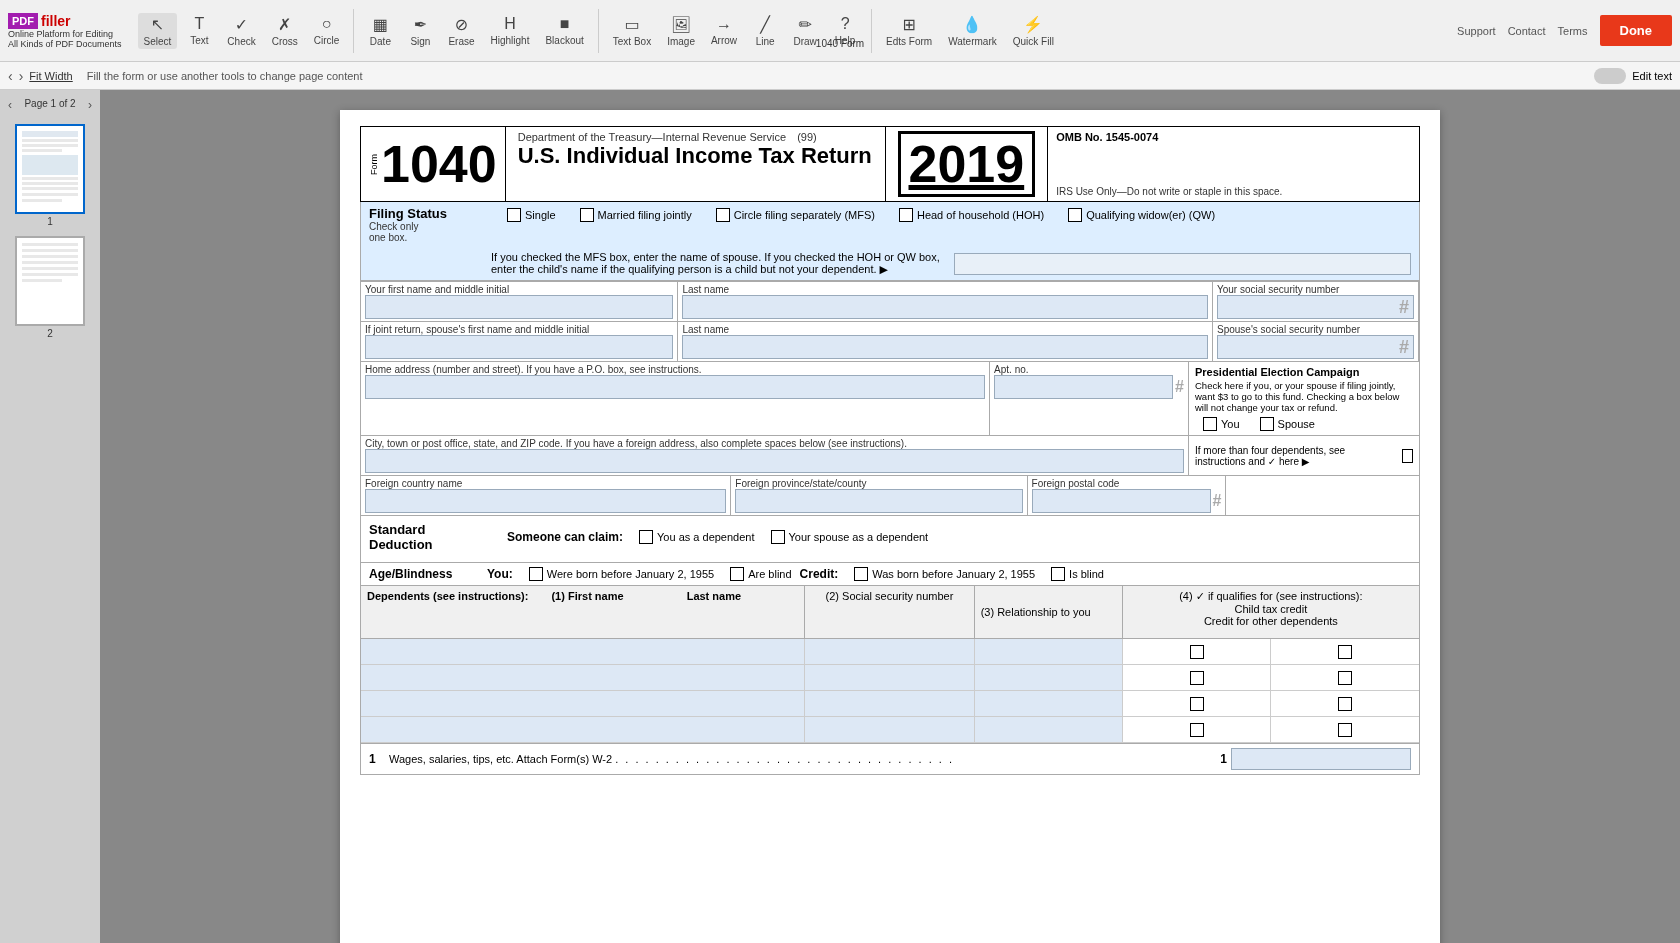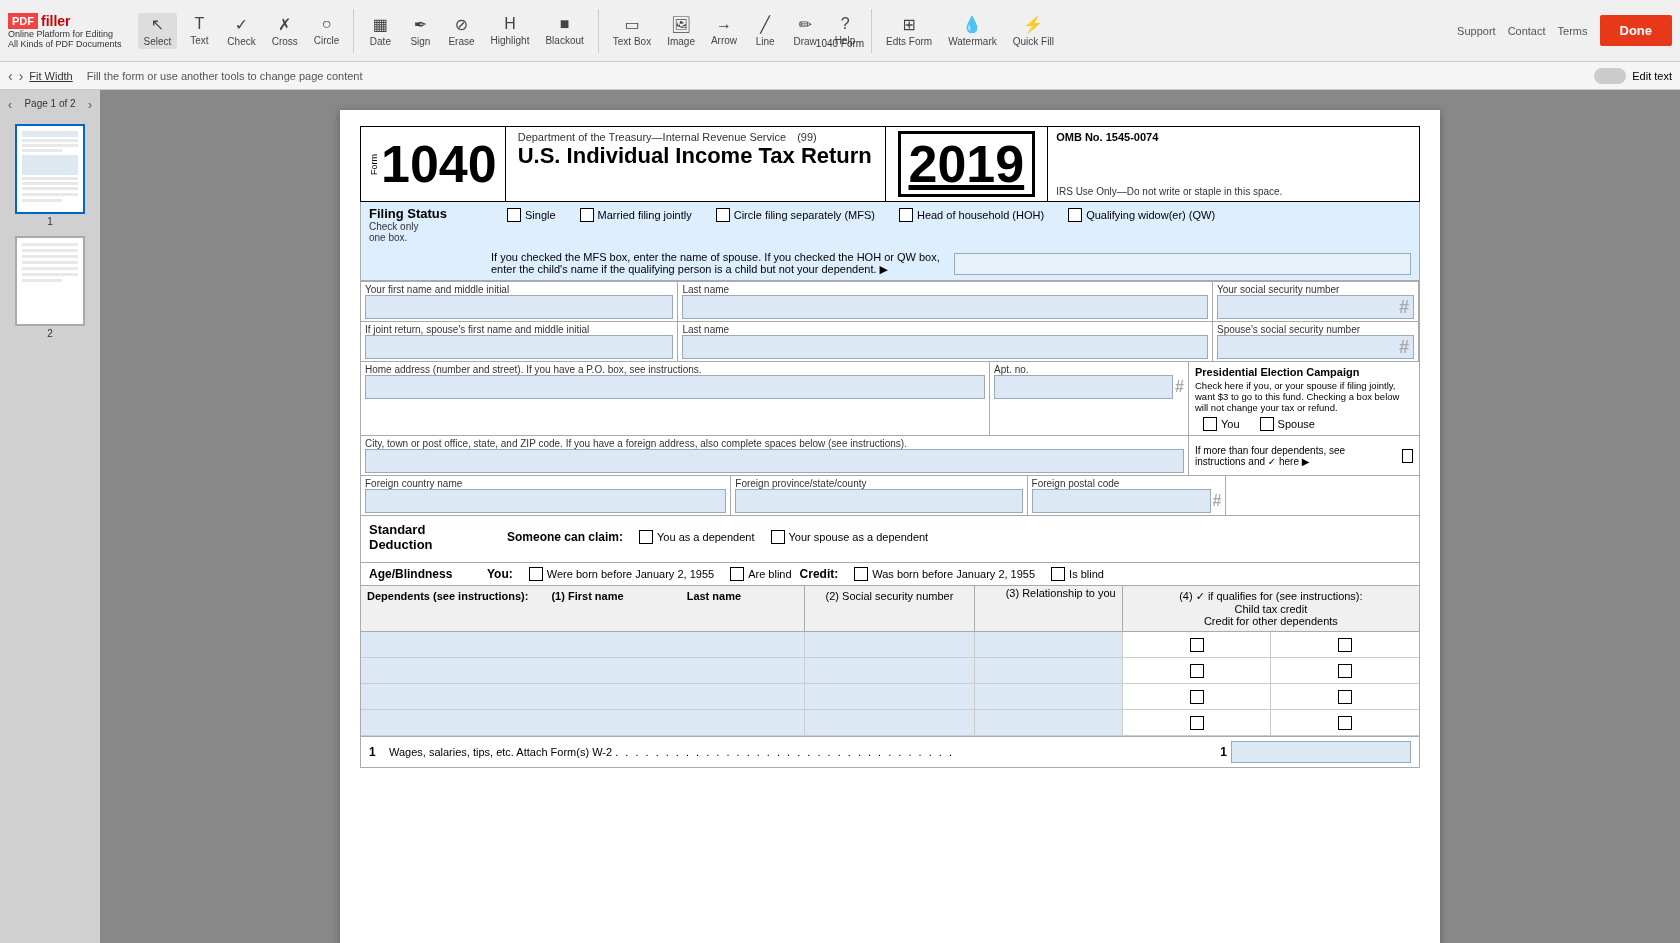--- a/index.html
+++ b/index.html
@@ -14,21 +14,21 @@
       padding: 4px 8px;
       gap: 4px;
       height: 62px;
     }
     .toolbar-logo {
       display: flex;
       flex-direction: column;
       margin-right: 12px;
     }
     .logo-box {
-      background: #ef4444;
+      background: #a21caf;
       color: white;
       font-size: 11px;
       font-weight: bold;
       padding: 2px 4px;
       display: inline-block;
     }
     .logo-subtitle { font-size: 9px; color: #333; }
     .toolbar-title {
       position: absolute;
       left: 50%;
@@ -621,21 +621,21 @@
       <div style="border:1px solid #aaa; border-top:none;">
 
         <div style="display:flex; background:#f0f0f0; border-bottom:1px solid #aaa;">
           <div style="flex:0 0 42%; padding:4px 6px; border-right:1px solid #aaa; font-size:11px; font-weight:bold;">
             <span>Dependents</span>
             <span>(see instructions):</span>
             <span style="margin-left:20px;">(1) First name</span>
             <span style="margin-left:60px;">Last name</span>
           </div>
           <div style="flex:0 0 16%; padding:4px 6px; border-right:1px solid #aaa; font-size:11px; text-align:center;">(2) Social security number</div>
-          <div style="flex:0 0 14%; padding:1px 6px; border-right:1px solid #aaa; font-size:11px; text-align:right;">(3) Relationship to you</div>
+          <div style="flex:0 0 14%; padding:20px 6px; border-right:1px solid #aaa; font-size:11px; text-align:left;">(3) Relationship to you</div>
           <div style="flex:1; padding:4px 6px; font-size:11px; text-align:center;">
             <div>(4) ✓ if qualifies for (see instructions):</div>
             <div style="display:flex;flex-direction:column;">
               <div style="flex:1; text-align:center;">Child tax credit</div>
               <div style="flex:1; text-align:center;">Credit for other dependents</div>
             </div>
           </div>
         </div>
 
         <div class="dep-row">

